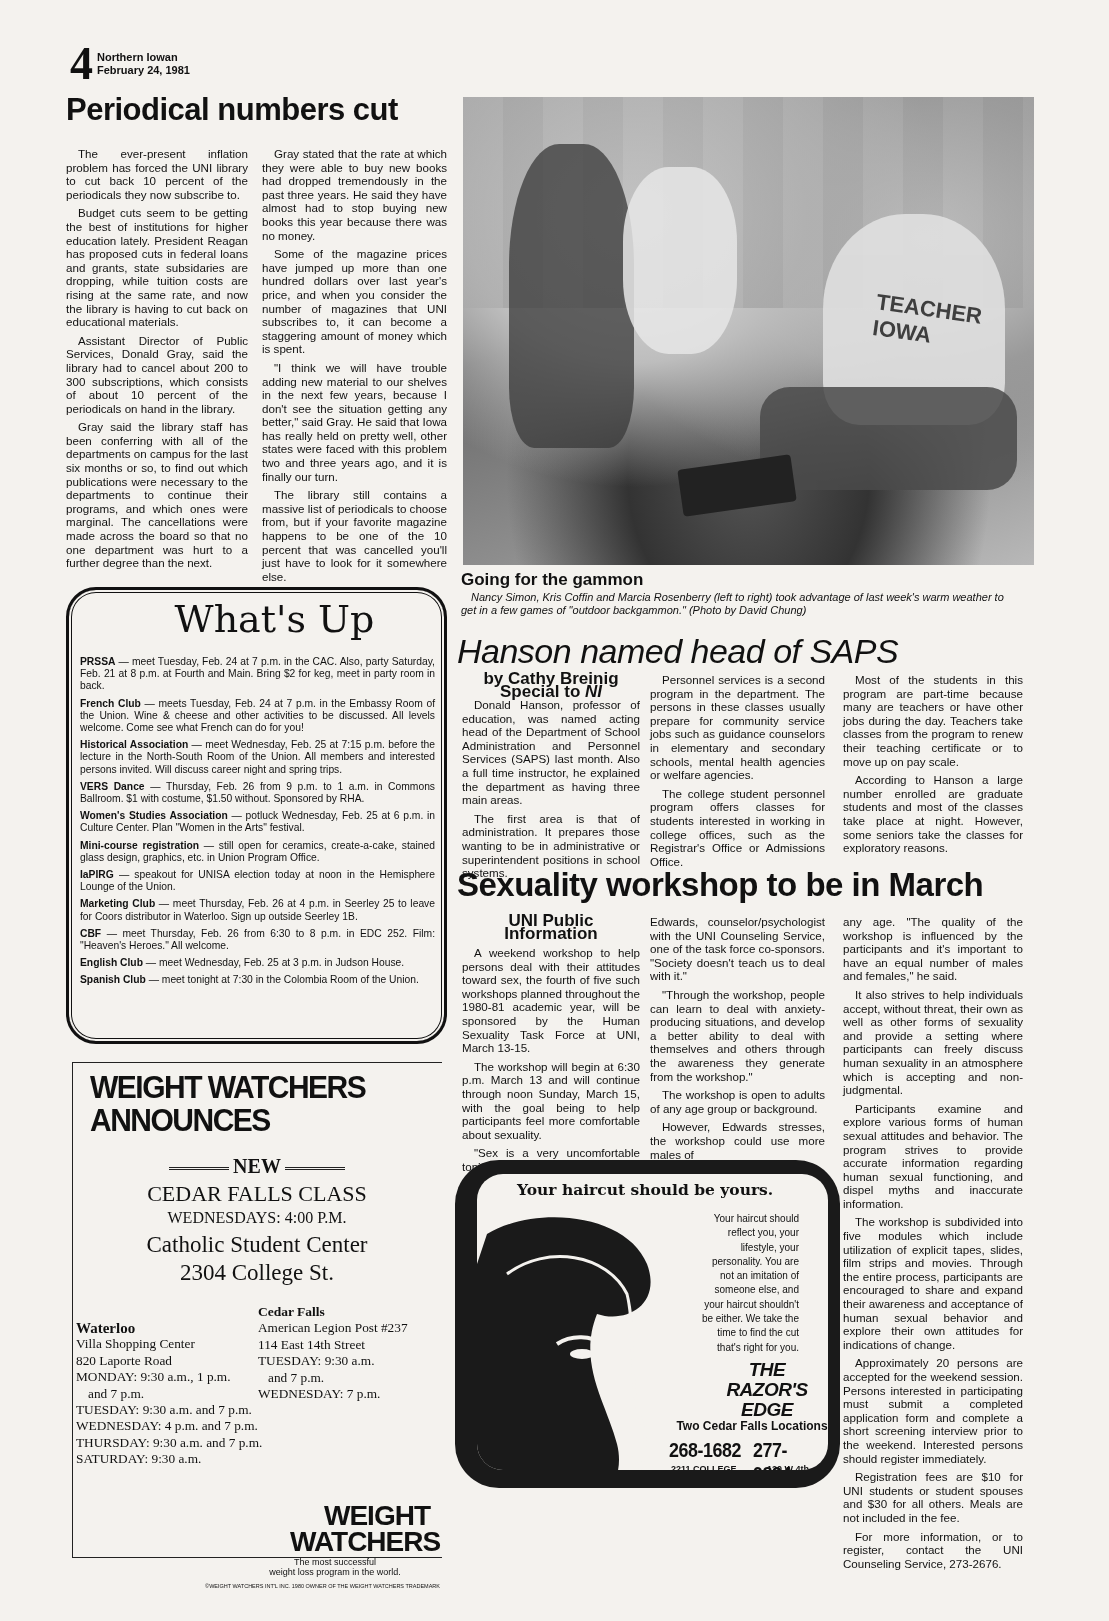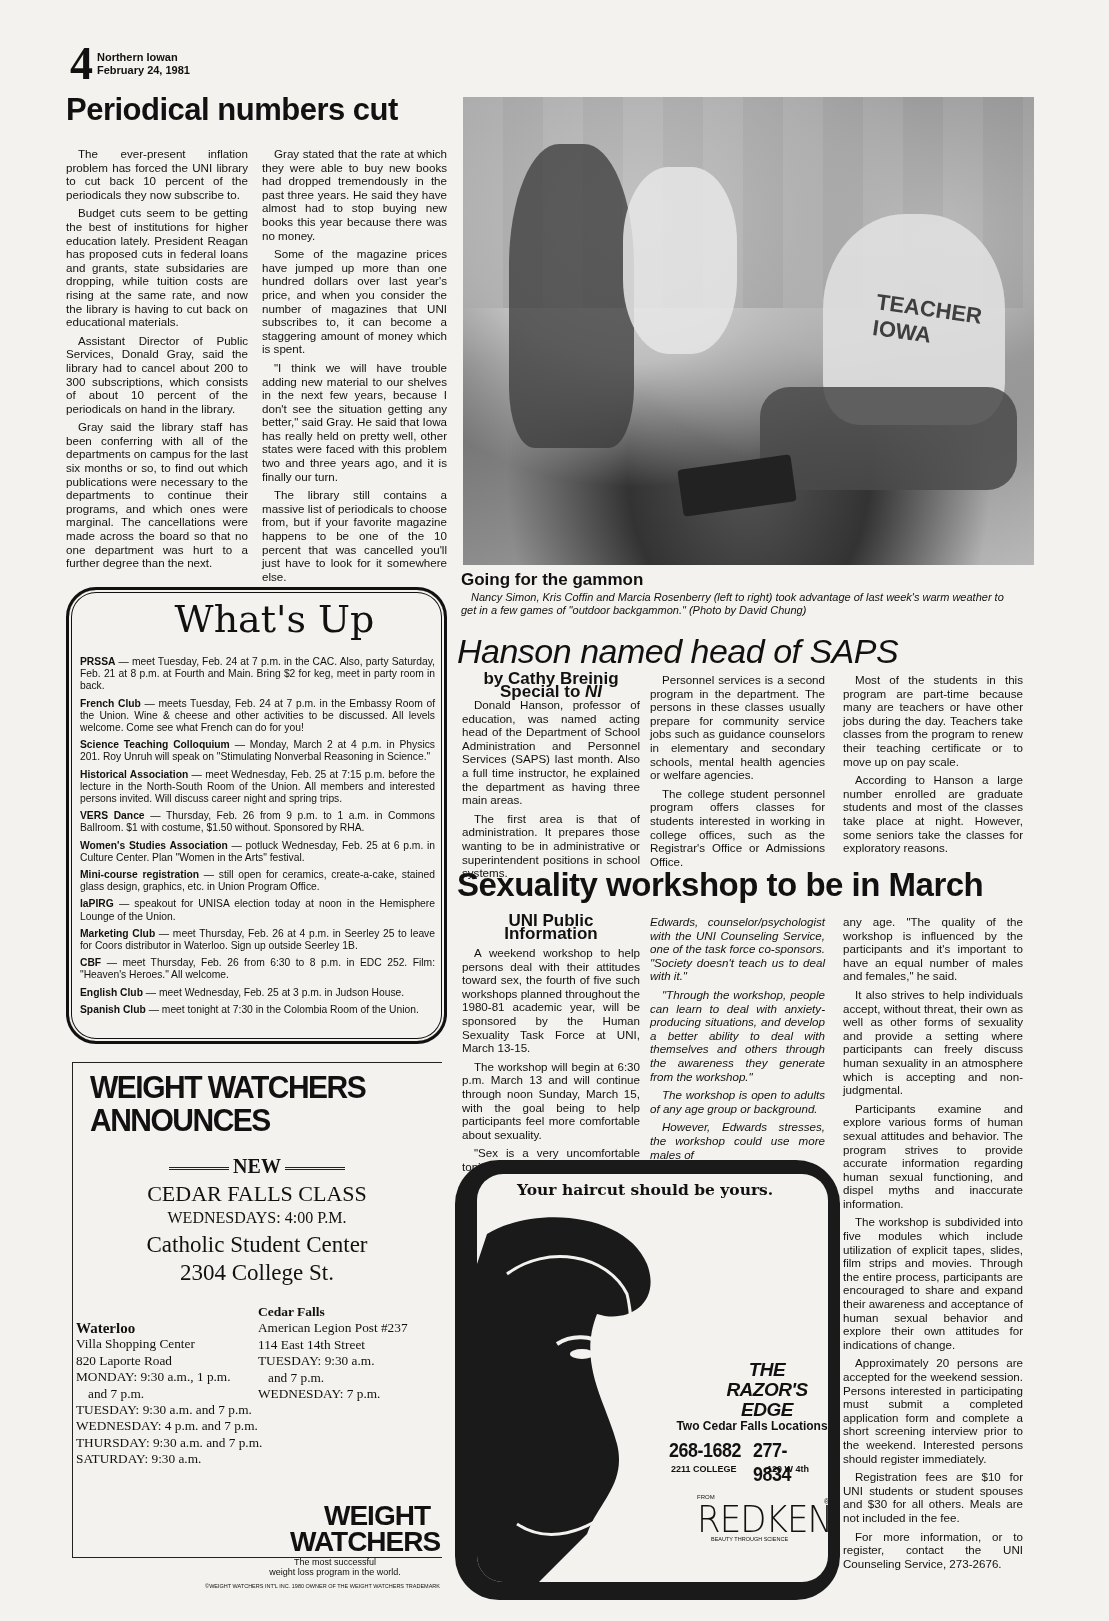--- a/index.html
+++ b/index.html
@@ -100,21 +100,20 @@
   <div class="board"></div>
 </div>
 <div class="abs caption-title">Going for the gammon</div>
 <div class="abs caption-text">Nancy Simon, Kris Coffin and Marcia Rosenberry (left to right) took advantage of last week's warm weather to get in a few games of "outdoor backgammon." (Photo by David Chung)</div>
 
 <div class="abs whatsup"></div>
 <div class="abs whatsup-title">What's Up</div>
 <div class="abs wu-list">
   <div class="wu-item"><b>PRSSA</b><span> — meet Tuesday, Feb. 24 at 7 p.m. in the CAC. Also, party Saturday, Feb. 21 at 8 p.m. at Fourth and Main. Bring $2 for keg, meet in party room in back.</span></div>
   <div class="wu-item"><b>French Club</b><span> — meets Tuesday, Feb. 24 at 7 p.m. in the Embassy Room of the Union. Wine &amp; cheese and other activities to be discussed. All levels welcome. Come see what French can do for you!</span></div>
-  <div class="wu-item"><b>Science Teaching Colloquium</b><span> — Monday, March 2 at 4 p.m. in Physics 201. Roy Unruh will speak on "Stimulating Nonverbal Reasoning in Science."</span></div>
   <div class="wu-item"><b>Historical Association</b><span> — meet Wednesday, Feb. 25 at 7:15 p.m. before the lecture in the North-South Room of the Union. All members and interested persons invited. Will discuss career night and spring trips.</span></div>
   <div class="wu-item"><b>VERS Dance</b><span> — Thursday, Feb. 26 from 9 p.m. to 1 a.m. in Commons Ballroom. $1 with costume, $1.50 without. Sponsored by RHA.</span></div>
   <div class="wu-item"><b>Women's Studies Association</b><span> — potluck Wednesday, Feb. 25 at 6 p.m. in Culture Center. Plan "Women in the Arts" festival.</span></div>
   <div class="wu-item"><b>Mini-course registration</b><span> — still open for ceramics, create-a-cake, stained glass design, graphics, etc. in Union Program Office.</span></div>
   <div class="wu-item"><b>IaPIRG</b><span> — speakout for UNISA election today at noon in the Hemisphere Lounge of the Union.</span></div>
   <div class="wu-item"><b>Marketing Club</b><span> — meet Thursday, Feb. 26 at 4 p.m. in Seerley 25 to leave for Coors distributor in Waterloo. Sign up outside Seerley 1B.</span></div>
   <div class="wu-item"><b>CBF</b><span> — meet Thursday, Feb. 26 from 6:30 to 8 p.m. in EDC 252. Film: "Heaven's Heroes." All welcome.</span></div>
   <div class="wu-item"><b>English Club</b><span> — meet Wednesday, Feb. 25 at 3 p.m. in Judson House.</span></div>
   <div class="wu-item"><b>Spanish Club</b><span> — meet tonight at 7:30 in the Colombia Room of the Union.</span></div>
 </div>
@@ -179,47 +178,48 @@
 
 <div class="abs headline" style="left:457px;top:866px;font-size:33px;">Sexuality workshop to be in March</div>
 <div class="abs" style="left:462px;top:914px;width:178px;">
   <div class="byline">UNI Public Information</div>
   <div class="body-text" style="margin-top:6px">
     <p>A weekend workshop to help persons deal with their attitudes toward sex, the fourth of five such workshops planned throughout the 1980-81 academic year, will be sponsored by the Human Sexuality Task Force at UNI, March 13-15.</p>
     <p>The workshop will begin at 6:30 p.m. March 13 and will continue through noon Sunday, March 15, with the goal being to help participants feel more comfortable about sexuality.</p>
     <p>"Sex is a very uncomfortable topic for most people," said Mars</p>
   </div>
 </div>
-<div class="abs body-text" style="left:650px;top:915px;width:175px;font-style:italic;">
+<div class="abs body-text" style="left:650px;top:915px;width:175px;">
   <p style="text-indent:0">Edwards, counselor/psychologist with the UNI Counseling Service, one of the task force co-sponsors. "Society doesn't teach us to deal with it."</p>
   <p>"Through the workshop, people can learn to deal with anxiety-producing situations, and develop a better ability to deal with themselves and others through the awareness they generate from the workshop."</p>
   <p>The workshop is open to adults of any age group or background.</p>
   <p>However, Edwards stresses, the workshop could use more males of</p>
 </div>
 <div class="abs body-text" style="left:843px;top:915px;width:180px;">
   <p style="text-indent:0">any age. "The quality of the workshop is influenced by the participants and it's important to have an equal number of males and females," he said.</p>
   <p>It also strives to help individuals accept, without threat, their own as well as other forms of sexuality and provide a setting where participants can freely discuss human sexuality in an atmosphere which is accepting and non-judgmental.</p>
   <p>Participants examine and explore various forms of human sexual attitudes and behavior. The program strives to provide accurate information regarding human sexual functioning, and dispel myths and inaccurate information.</p>
   <p>The workshop is subdivided into five modules which include utilization of explicit tapes, slides, film strips and movies. Through the entire process, participants are encouraged to share and expand their awareness and acceptance of human sexual behavior and explore their own attitudes for indications of change.</p>
   <p>Approximately 20 persons are accepted for the weekend session. Persons interested in participating must submit a completed application form and complete a short screening interview prior to the weekend. Interested persons should register immediately.</p>
   <p>Registration fees are $10 for UNI students or student spouses and $30 for all others. Meals are not included in the fee.</p>
   <p>For more information, or to register, contact the UNI Counseling Service, 273-2676.</p>
 </div>
 
-<div class="abs" style="left:455px;top:1160px;width:385px;height:440px;background:#1a1a1a;border-radius:44px;">
+<div class="abs" style="left:455px;top:1160px;width:385px;height:328px;background:#1a1a1a;border-radius:44px;">
   <div class="razor-inner">
     <div class="razor-head">Your haircut should be yours.</div>
     <svg class="razor-face" viewBox="0 0 230 380">
       <path d="M10 30 C60 0 150 10 170 60 C185 100 150 120 120 110 C100 160 130 200 140 240 C150 280 120 300 110 330 L60 380 L0 380 L0 60 Z" fill="#1a1a1a"></path>
       <path d="M30 70 C70 40 130 50 150 90 C160 130 150 180 165 220 C175 250 160 280 140 300 C110 330 70 340 40 320" fill="none" stroke="#f4f2ee" stroke-width="3"></path>
       <path d="M80 140 C95 130 115 132 125 140" fill="none" stroke="#f4f2ee" stroke-width="4"></path>
       <ellipse cx="105" cy="150" rx="12" ry="5" fill="#f4f2ee"></ellipse>
       <path d="M150 250 C160 255 165 265 155 272" fill="none" stroke="#f4f2ee" stroke-width="2"></path>
       <path d="M140 300 C150 295 160 300 150 310" fill="#f4f2ee"></path>
     </svg>
+    <div class="razor-copy">Your haircut should reflect you, your lifestyle, your personality. You are not an imitation of someone else, and your haircut shouldn't be either. We take the time to find the cut that's right for you.</div>
     <div class="razor-brand">
       <div>THE</div>
       <div>RAZOR'S</div>
       <div>EDGE</div>
     </div>
     <div class="razor-loc">Two Cedar Falls Locations</div>
     <div class="razor-ph" style="left:192px;top:264px;">268-1682</div>
     <div class="razor-addr" style="left:194px;top:290px;">2211 COLLEGE</div>
     <div class="razor-ph" style="left:276px;top:264px;">277-9834</div>
     <div class="razor-addr" style="left:290px;top:290px;">120 W 4th</div>

